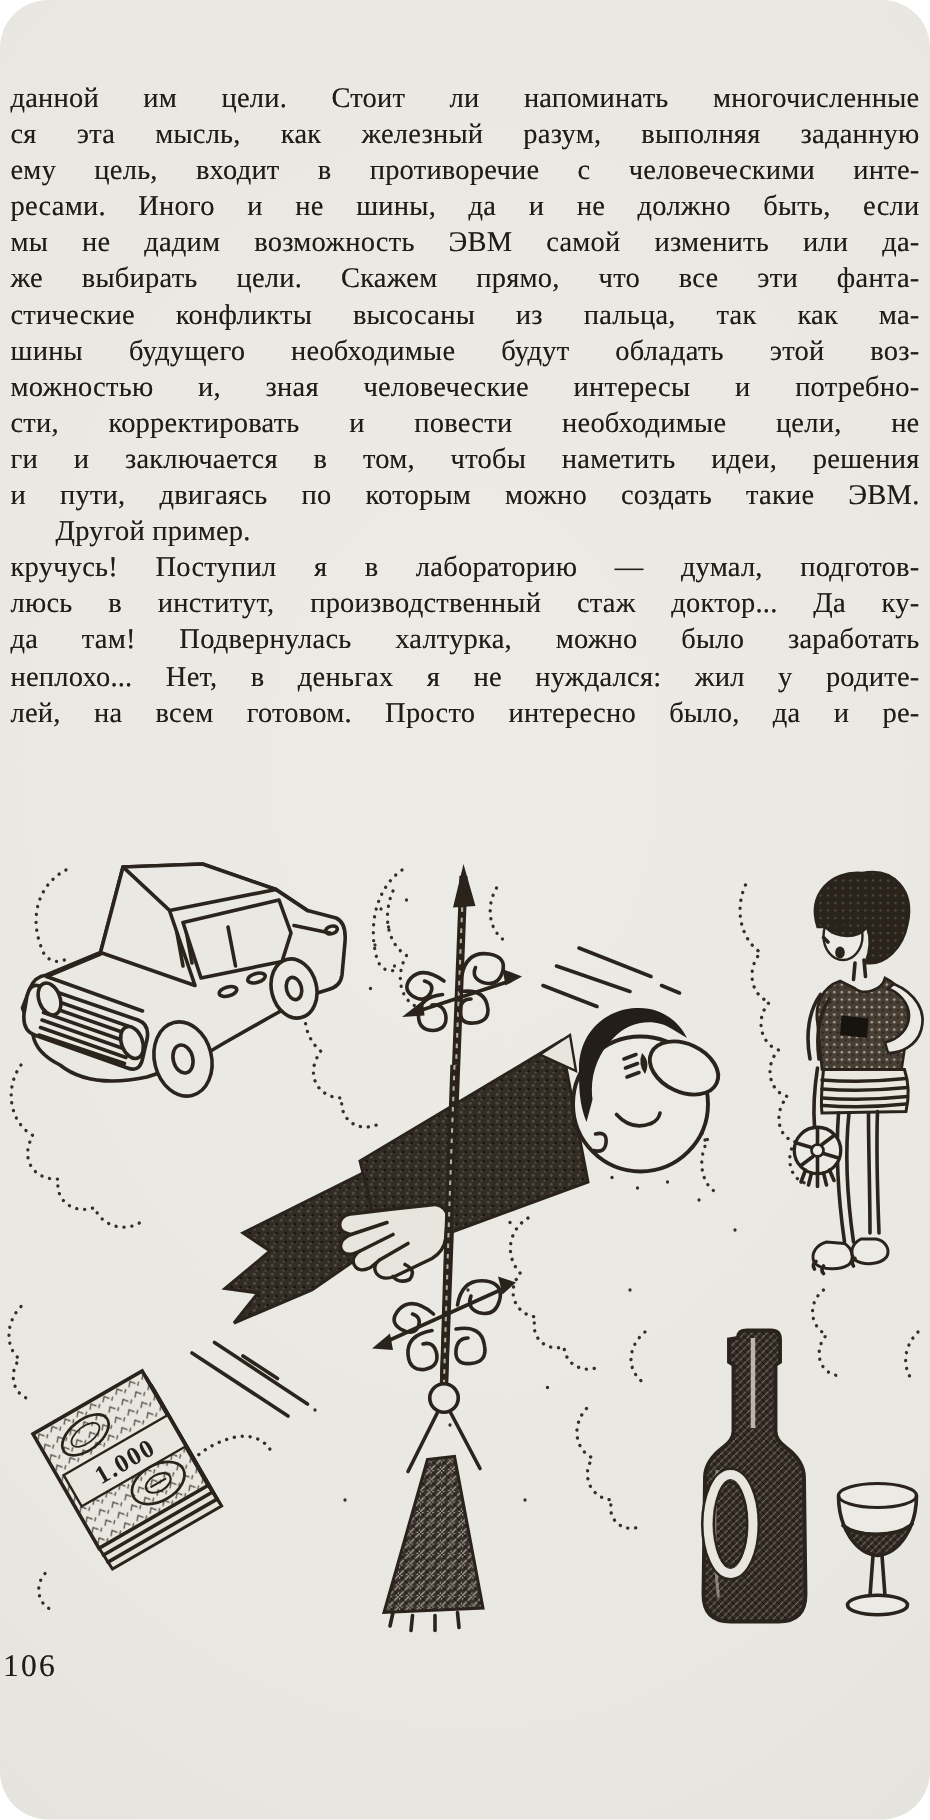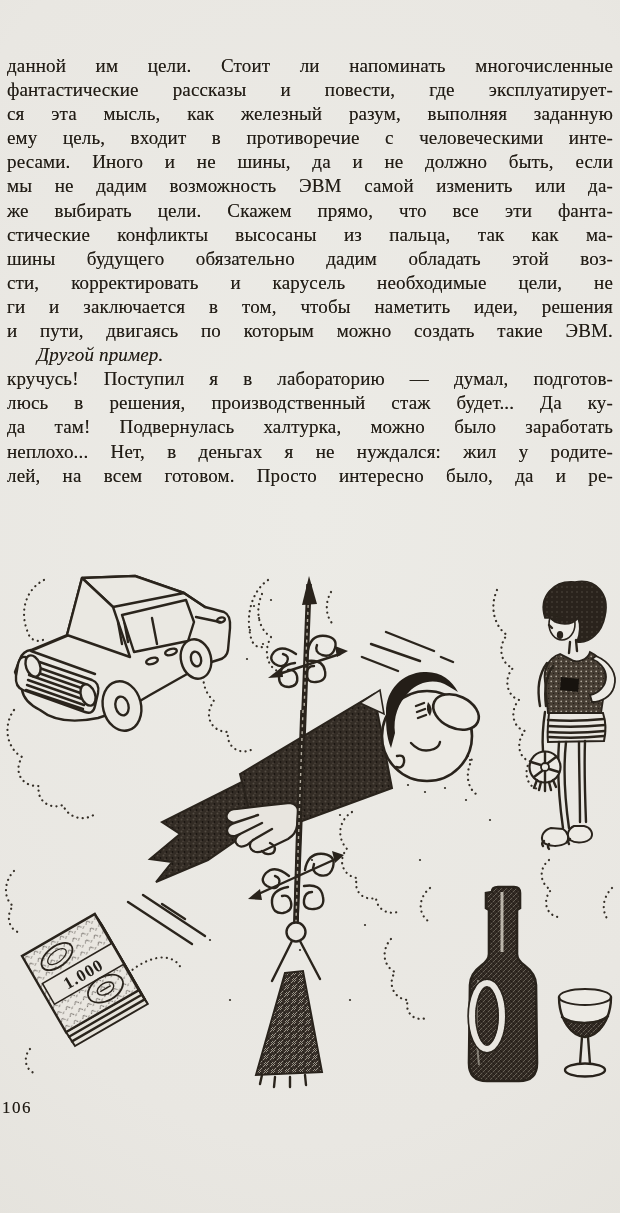--- a/index.html
+++ b/index.html
@@ -1,57 +1,57 @@
 <!DOCTYPE html>
 <html><head>
 <meta charset="utf-8">
 <style>
   html,body{margin:0;padding:0}
   body{width:620px;height:1213px;overflow:hidden}
   .page{
     position:relative;width:620px;height:1213px;
     background:radial-gradient(130% 95% at 50% 42%, #ecebe6 0%, #e9e7e2 55%, #dfddd6 100%);
-    font-family:"Liberation Serif","DejaVu Serif",serif;color:#211c15;
+    font-family:"Liberation Serif","DejaVu Serif",serif;color:#211c15;border-radius:32px;
   }
   .text-block{
     position:absolute;top:54px;left:7px;width:606px;
     font-size:19px;line-height:24.1px;letter-spacing:.15px;
     text-shadow:0 0 .4px rgba(30,24,16,.55);
   }
   .tl{text-align:justify;text-align-last:justify;height:24.1px;white-space:nowrap;}
   .tl.indent{padding-left:30px;}
-  .tl.left{text-align:left;text-align-last:left;font-style:italic;}
-  .pageno{position:absolute;left:2px;top:1098px;font-size:17px;letter-spacing:1.5px;
+  .tl.left{text-align:left;text-align-last:left;}
+  .pageno{position:absolute;left:2px;top:1098px;font-size:21px;letter-spacing:1.5px;
     text-shadow:0 0 .4px rgba(30,24,16,.55);}
   svg.illu{position:absolute;left:0;top:560px;}
   .ln{fill:none;stroke:#2a241c;stroke-width:2.4;stroke-linecap:round;stroke-linejoin:round}
   .dots{fill:none;stroke:#352f27;stroke-width:2.2;stroke-linecap:round;stroke-dasharray:.1 5.2}
   .fillp{fill:#eae8e2}
 </style>
 </head>
 <body>
 
 <div class="page">
 
   <div class="text-block">
     <div class="tl">данной им цели. Стоит ли напоминать многочисленные</div>
-    <div class="tl">фантастические рассказы и повести, где эксплуатирует-</div>
     <div class="tl">ся эта мысль, как железный разум, выполняя заданную</div>
     <div class="tl">ему цель, входит в противоречие с человеческими инте-</div>
     <div class="tl">ресами. Иного и не шины, да и не должно быть, если</div>
     <div class="tl">мы не дадим возможность ЭВМ самой изменить или да-</div>
     <div class="tl">же выбирать цели. Скажем прямо, что все эти фанта-</div>
     <div class="tl">стические конфликты высосаны из пальца, так как ма-</div>
-    <div class="tl">шины будущего обязательно дадим обладать этой воз-</div>
-    <div class="tl">сти, корректировать и карусель необходимые цели, не</div>
+    <div class="tl">шины будущего необходимые будут обладать этой воз-</div>
+    <div class="tl">можностью и, зная человеческие интересы и потребно-</div>
+    <div class="tl">сти, корректировать и повести необходимые цели, не</div>
     <div class="tl">ги и заключается в том, чтобы наметить идеи, решения</div>
     <div class="tl">и пути, двигаясь по которым можно создать такие ЭВМ.</div>
     <div class="tl indent left">Другой пример.</div>
     <div class="tl">кручусь! Поступил я в лабораторию — думал, подготов-</div>
-    <div class="tl">люсь в решения, производственный стаж будет... Да ку-</div>
+    <div class="tl">люсь в институт, производственный стаж доктор... Да ку-</div>
     <div class="tl">да там! Подвернулась халтурка, можно было заработать</div>
     <div class="tl">неплохо... Нет, в деньгах я не нуждался: жил у родите-</div>
     <div class="tl">лей, на всем готовом. Просто интересно было, да и ре-</div>
   </div>
 
   <svg class="illu" width="620" height="560" viewBox="0 0 620 560">
     <defs>
       <pattern id="pSuit" width="6" height="6" patternUnits="userSpaceOnUse">
         <rect width="6" height="6" fill="#332c25"></rect>
         <circle cx="1.5" cy="1.5" r="1" fill="#574f45" opacity=".9"></circle>

